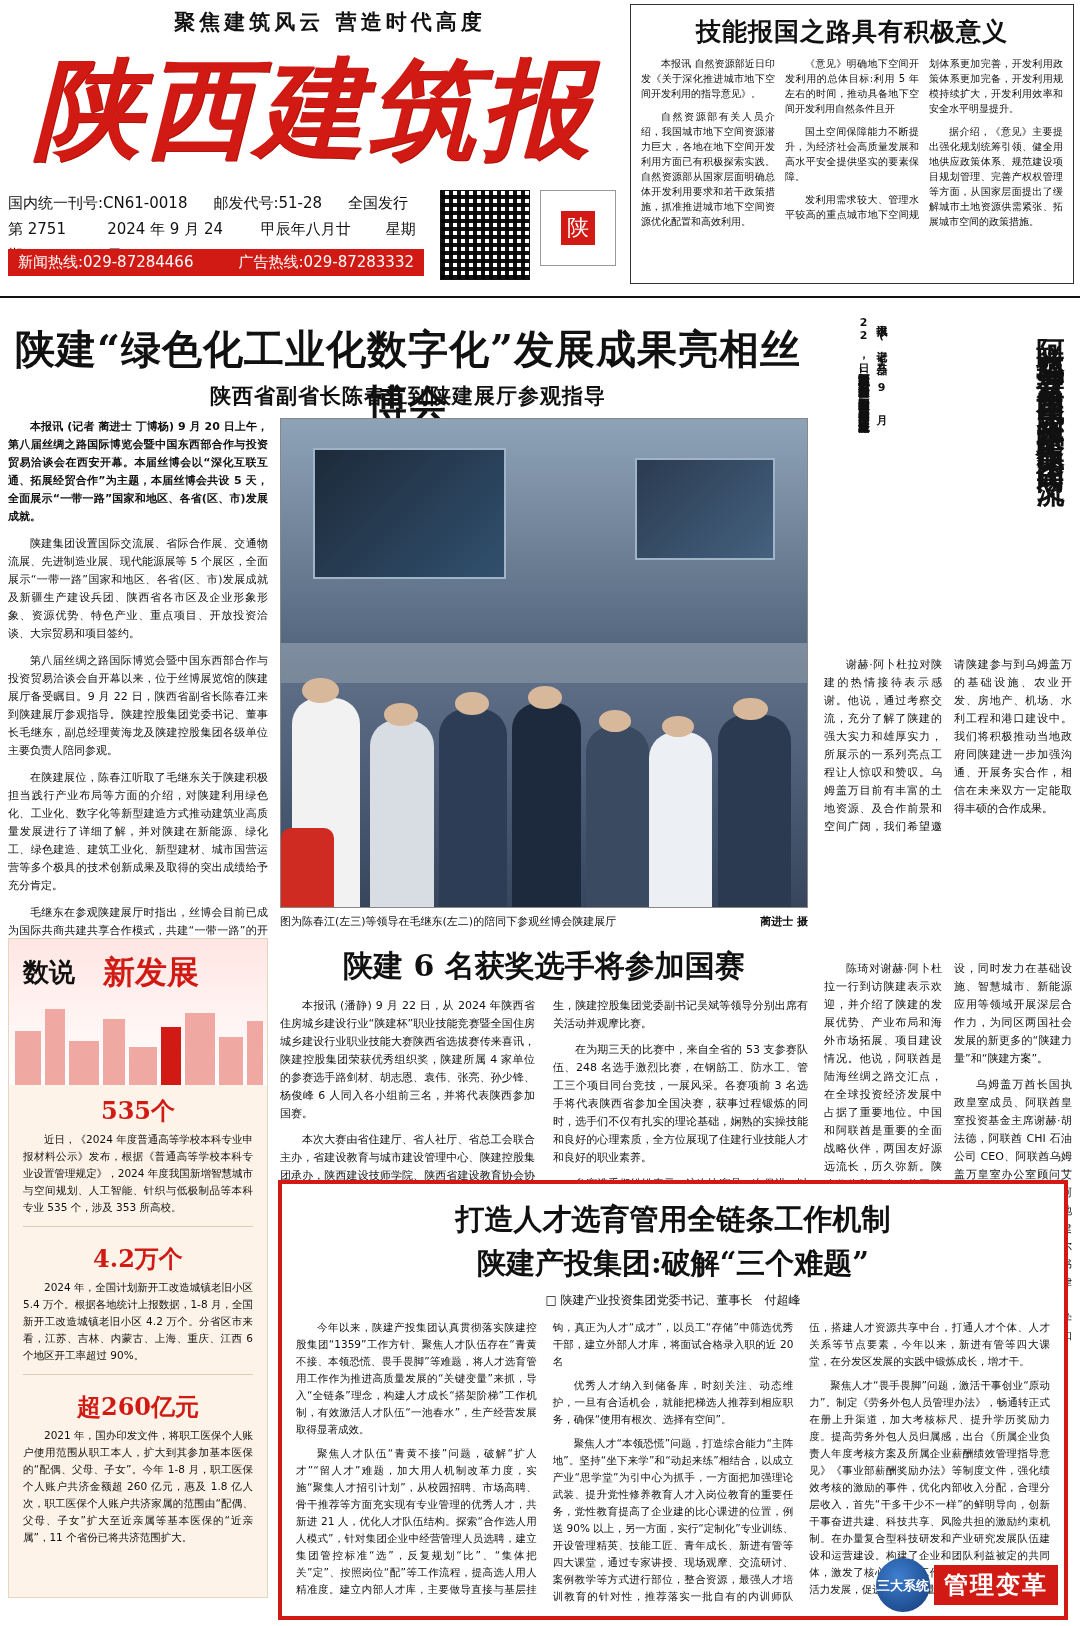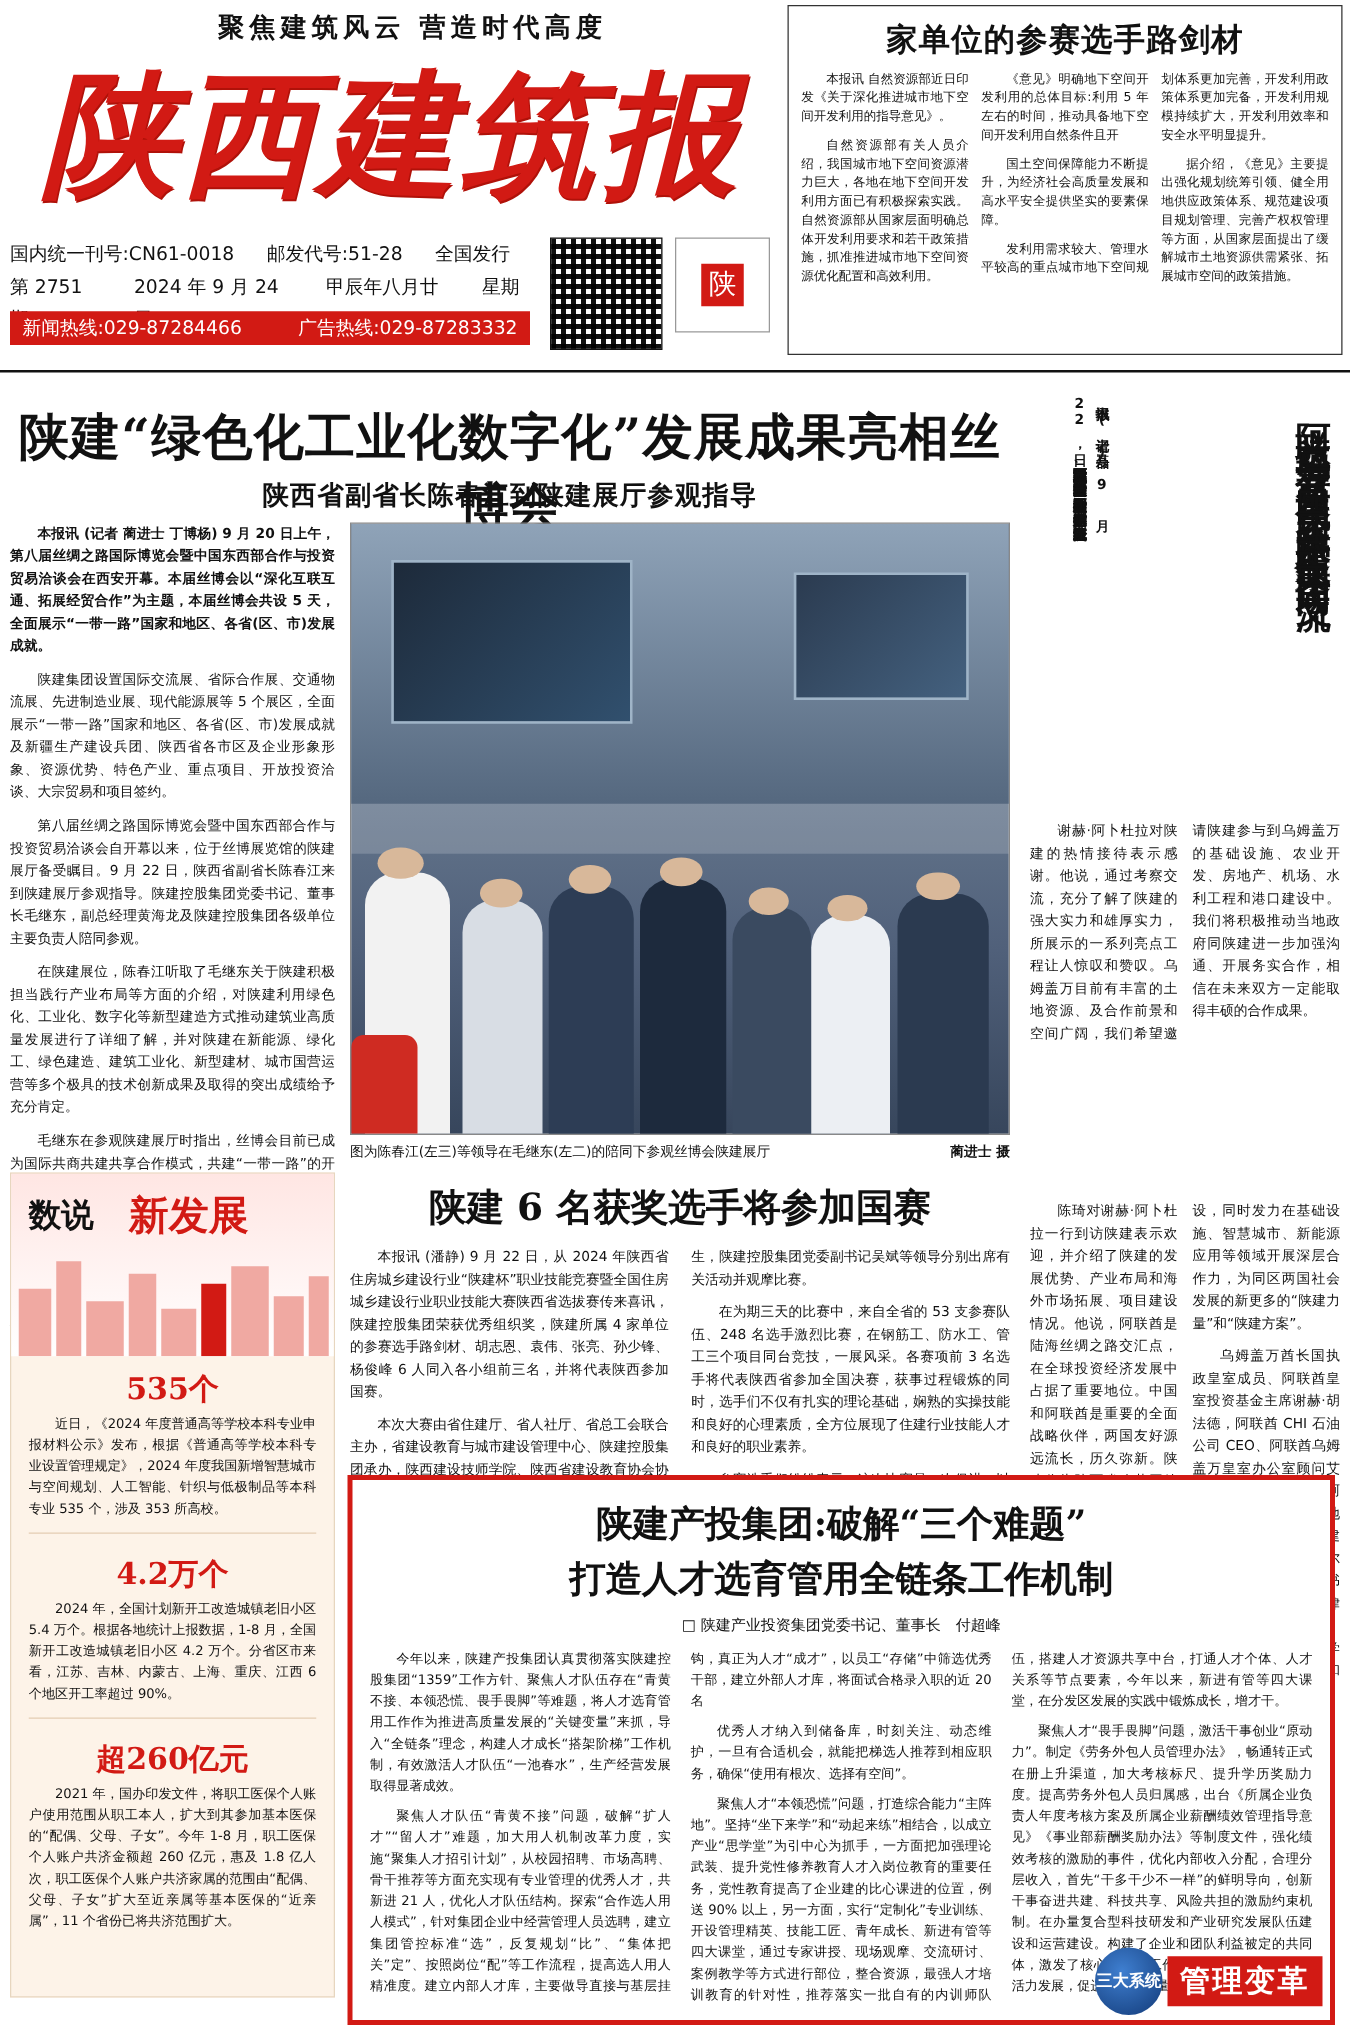--- a/index.html
+++ b/index.html
@@ -197,21 +197,21 @@
         <span>新闻热线:029-87284466</span>
         <span>广告热线:029-87283332</span>
       </div>
       <div class="qr"></div>
       <div class="qr2">
           <i>陕</i>
         </div>
     </div>
 
     <div class="mh-right">
-      <h2>家单位的参赛选手路剑材</h2>
+      <h2>技能报国之路具有积极意义</h2>
       <div class="cols">
         <p>本报讯 自然资源部近日印发《关于深化推进城市地下空间开发利用的指导意见》。</p>
         <p>自然资源部有关人员介绍，我国城市地下空间资源潜力巨大，各地在地下空间开发利用方面已有积极探索实践。自然资源部从国家层面明确总体开发利用要求和若干政策措施，抓准推进城市地下空间资源优化配置和高效利用。</p>
         <p>《意见》明确地下空间开发利用的总体目标:利用 5 年左右的时间，推动具备地下空间开发利用自然条件且开</p>
         <p>国土空间保障能力不断提升，为经济社会高质量发展和高水平安全提供坚实的要素保障。</p>
         <p>发利用需求较大、管理水平较高的重点城市地下空间规划体系更加完善，开发利用政策体系更加完备，开发利用规模持续扩大，开发利用效率和安全水平明显提升。</p>
         <p>据介绍，《意见》主要提出强化规划统筹引领、健全用地供应政策体系、规范建设项目规划管理、完善产权权管理等方面，从国家层面提出了缓解城市土地资源供需紧张、拓展城市空间的政策措施。</p>
       </div>
     </div>
   </div>
@@ -309,22 +309,22 @@
       <div class="txt">2024 年，全国计划新开工改造城镇老旧小区 5.4 万个。根据各地统计上报数据，1-8 月，全国新开工改造城镇老旧小区 4.2 万个。分省区市来看，江苏、吉林、内蒙古、上海、重庆、江西 6 个地区开工率超过 90%。</div>
     </div>
     <div class="dsep"></div>
     <div class="ditem">
       <div class="num">超260亿元</div>
       <div class="txt">2021 年，国办印发文件，将职工医保个人账户使用范围从职工本人，扩大到其参加基本医保的“配偶、父母、子女”。今年 1-8 月，职工医保个人账户共济金额超 260 亿元，惠及 1.8 亿人次，职工医保个人账户共济家属的范围由“配偶、父母、子女”扩大至近亲属等基本医保的“近亲属”，11 个省份已将共济范围扩大。</div>
     </div>
   </div>
 
   <div class="boxed">
+    <h2>打造人才选育管用全链条工作机制</h2>
     <h2>陕建产投集团:破解“三个难题”</h2>
-    <h2>打造人才选育管用全链条工作机制</h2>
     <div class="byline">□  陕建产业投资集团党委书记、董事长　付超峰</div>
     <div class="cols">
       <p>今年以来，陕建产投集团认真贯彻落实陕建控股集团“1359”工作方针、聚焦人才队伍存在“青黄不接、本领恐慌、畏手畏脚”等难题，将人才选育管用工作作为推进高质量发展的“关键变量”来抓，导入“全链条”理念，构建人才成长“搭架阶梯”工作机制，有效激活人才队伍“一池春水”，生产经营发展取得显著成效。</p>
       <p>聚焦人才队伍“青黄不接”问题，破解“扩人才”“留人才”难题，加大用人机制改革力度，实施“聚集人才招引计划”，从校园招聘、市场高聘、骨干推荐等方面充实现有专业管理的优秀人才，共新进 21 人，优化人才队伍结构。探索“合作选人用人模式”，针对集团企业中经营管理人员选聘，建立集团管控标准“选”，反复规划“比”、“集体把关”定”、按照岗位“配”等工作流程，提高选人用人精准度。建立内部人才库，主要做导直接与基层挂钩，真正为人才“成才”，以员工“存储”中筛选优秀干部，建立外部人才库，将面试合格录入职的近 20 名</p>
       <p>优秀人才纳入到储备库，时刻关注、动态维护，一旦有合适机会，就能把梯选人推荐到相应职务，确保“使用有根次、选择有空间”。</p>
       <p>聚焦人才“本领恐慌”问题，打造综合能力“主阵地”。坚持“坐下来学”和“动起来练”相结合，以成立产业“思学堂”为引中心为抓手，一方面把加强理论武装、提升党性修养教育人才入岗位教育的重要任务，党性教育提高了企业建的比心课进的位置，例送 90% 以上，另一方面，实行“定制化”专业训练、开设管理精英、技能工匠、青年成长、新进有管等四大课堂，通过专家讲授、现场观摩、交流研讨、案例教学等方式进行部位，整合资源，最强人才培训教育的针对性，推荐落实一批自有的内训师队伍，搭建人才资源共享中台，打通人才个体、人才关系等节点要素，今年以来，新进有管等四大课堂，在分发区发展的实践中锻炼成长，增才干。</p>
       <p>聚焦人才“畏手畏脚”问题，激活干事创业“原动力”。制定《劳务外包人员管理办法》，畅通转正式在册上升渠道，加大考核标尺、提升学历奖励力度。提高劳务外包人员归属感，出台《所属企业负责人年度考核方案及所属企业薪酬绩效管理指导意见》《事业部薪酬奖励办法》等制度文件，强化绩效考核的激励的事件，优化内部收入分配，合理分层收入，首先“干多干少不一样”的鲜明导向，创新干事奋进共建、科技共享、风险共担的激励约束机制。在办量复合型科技研发和产业研究发展队伍建设和运营建设。构建了企业和团队利益被定的共同体，激发了核心员工的工作激情，进一步提升企业活力发展，促进实现高质量发展。</p>
     </div>
     <div class="stamp">
       <div class="circle">三大系统</div>

